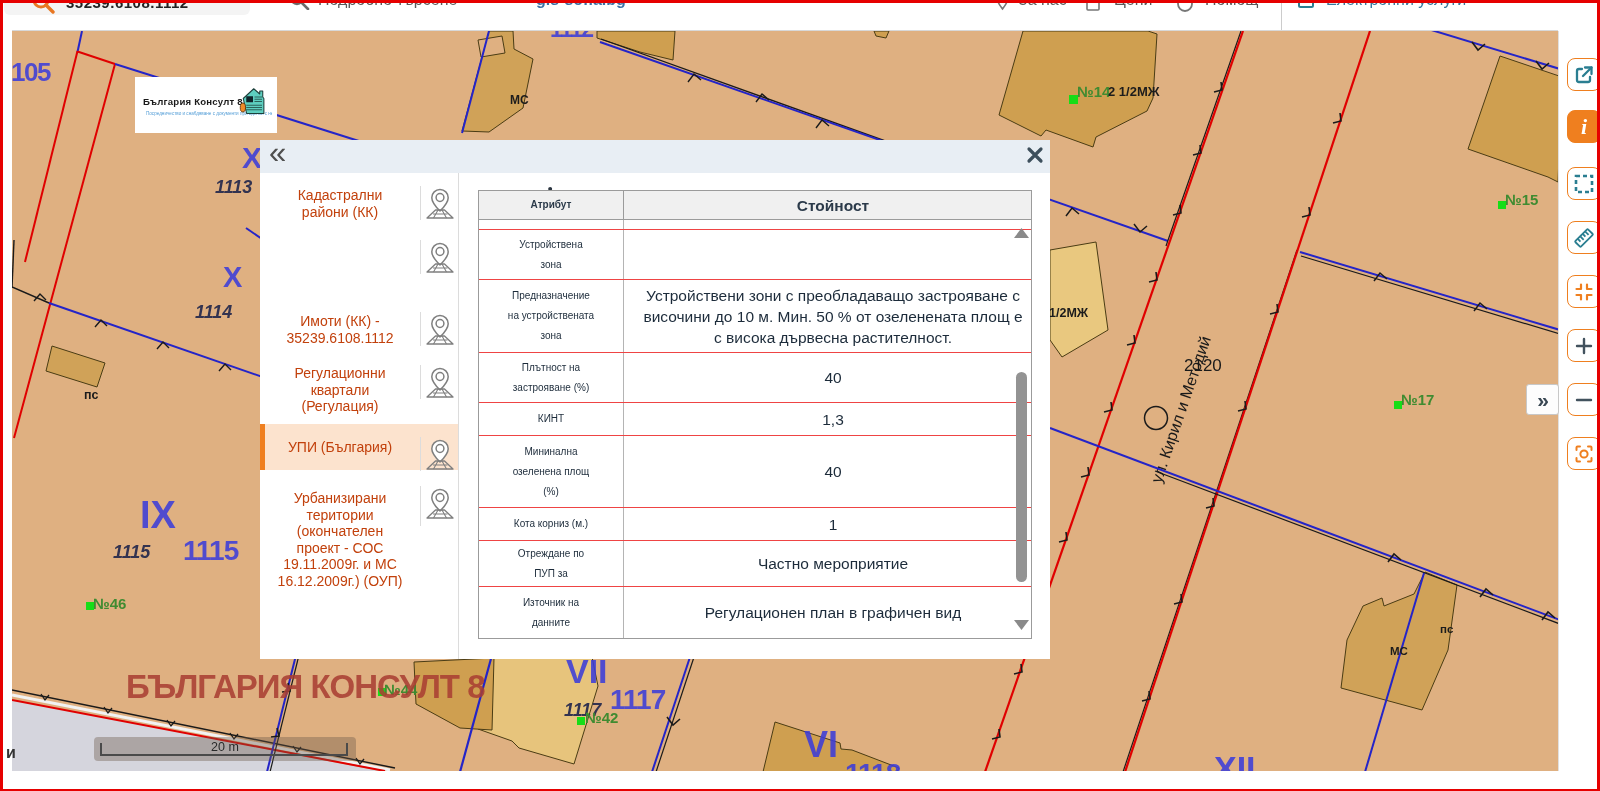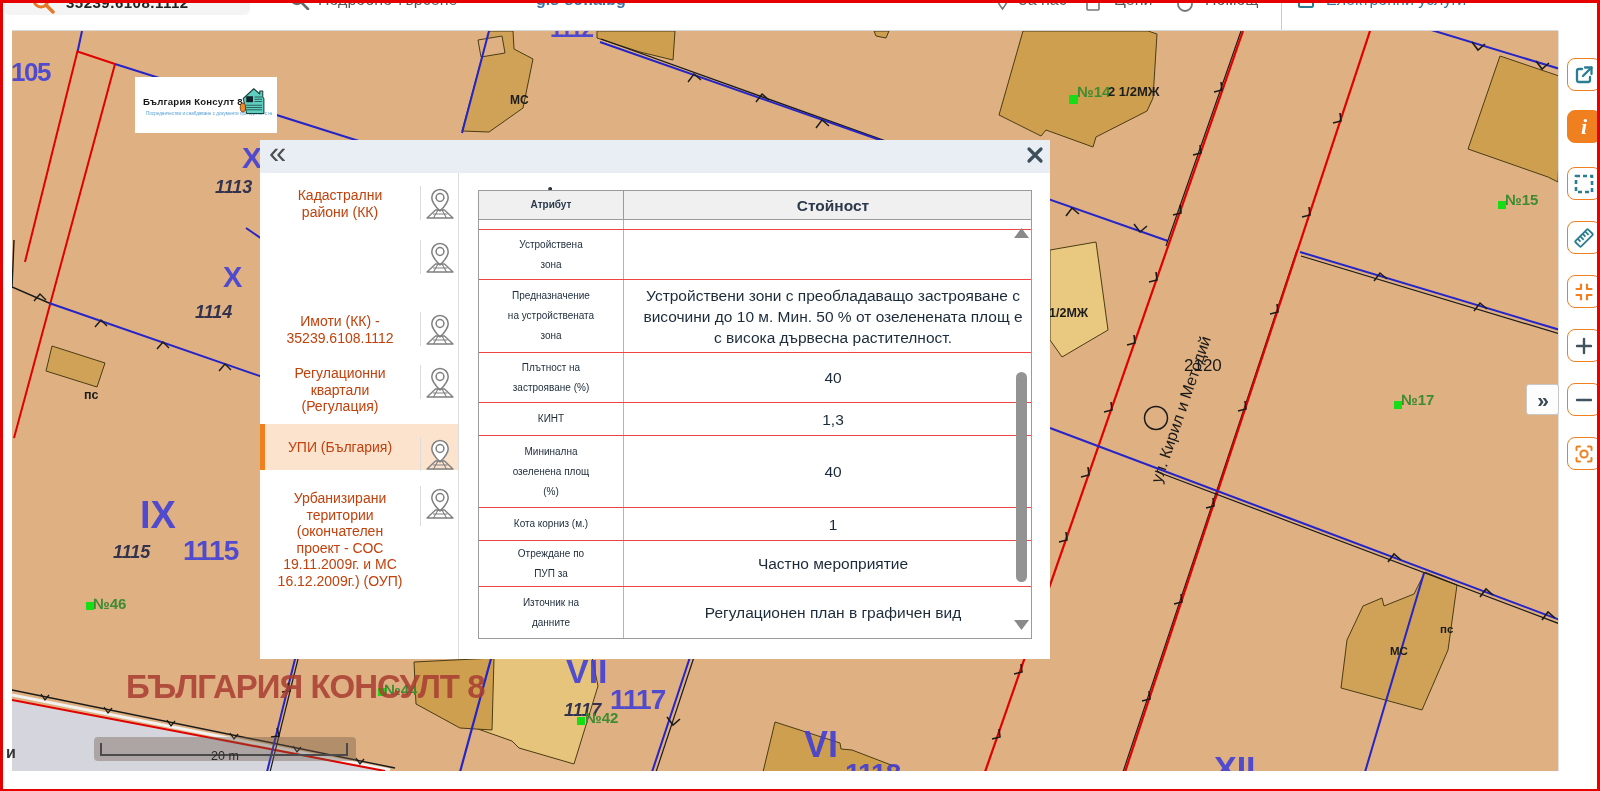--- a/index.html
+++ b/index.html
@@ -72,21 +72,21 @@
     color:#fff; font-size:22px; }
   #expandbtn { position:absolute; left:1526px; top:384px; width:33px; height:31px; background:#fdfdfd;
     border:1px solid #c8c8c8; border-radius:3px; color:#3a4854; font-size:21px; font-weight:bold;
     display:flex; align-items:center; justify-content:center; letter-spacing:-1px; }
 
   
   #scalebox { position:absolute; left:82px; top:706px; width:262px; height:24px;
     background:rgba(105,88,70,0.38); border-radius:4px; }
   #scalebrk { position:absolute; left:6px; top:6px; width:248px; height:13px;
     border-left:2px solid #4a4a4a; border-right:2px solid #4a4a4a; border-bottom:2px solid #4a4a4a; }
-  #scaletxt { position:absolute; left:0; top:12px; width:100%; text-align:center; font-size:12.5px; color:#2a2a2a; }
+  #scaletxt { position:absolute; left:0; top:3px; width:100%; text-align:center; font-size:12.5px; color:#2a2a2a; }
 </style>
 </head>
 <body>
 <svg width="0" height="0" style="position:absolute">
   <defs>
     <g id="pinicon" fill="none" stroke="#7f7f7f" stroke-width="1.5" stroke-linejoin="round">
       <path d="M17 3.5 a8.2 8.2 0 0 1 8.2 8.2 c0 5.2 -8.2 13.3 -8.2 13.3 s-8.2 -8.1 -8.2 -13.3 a8.2 8.2 0 0 1 8.2 -8.2 Z" fill="#ffffff"></path>
       <circle cx="17" cy="11.5" r="3.9"></circle>
       <path d="M12.5 24 L21.5 24 L30 32 L4 32 Z" stroke-width="1.3"></path>
       <path d="M15 24 L10.5 32 M19 24 L23.5 32 M10 28 L24.5 28" stroke-width="1.1"></path>

